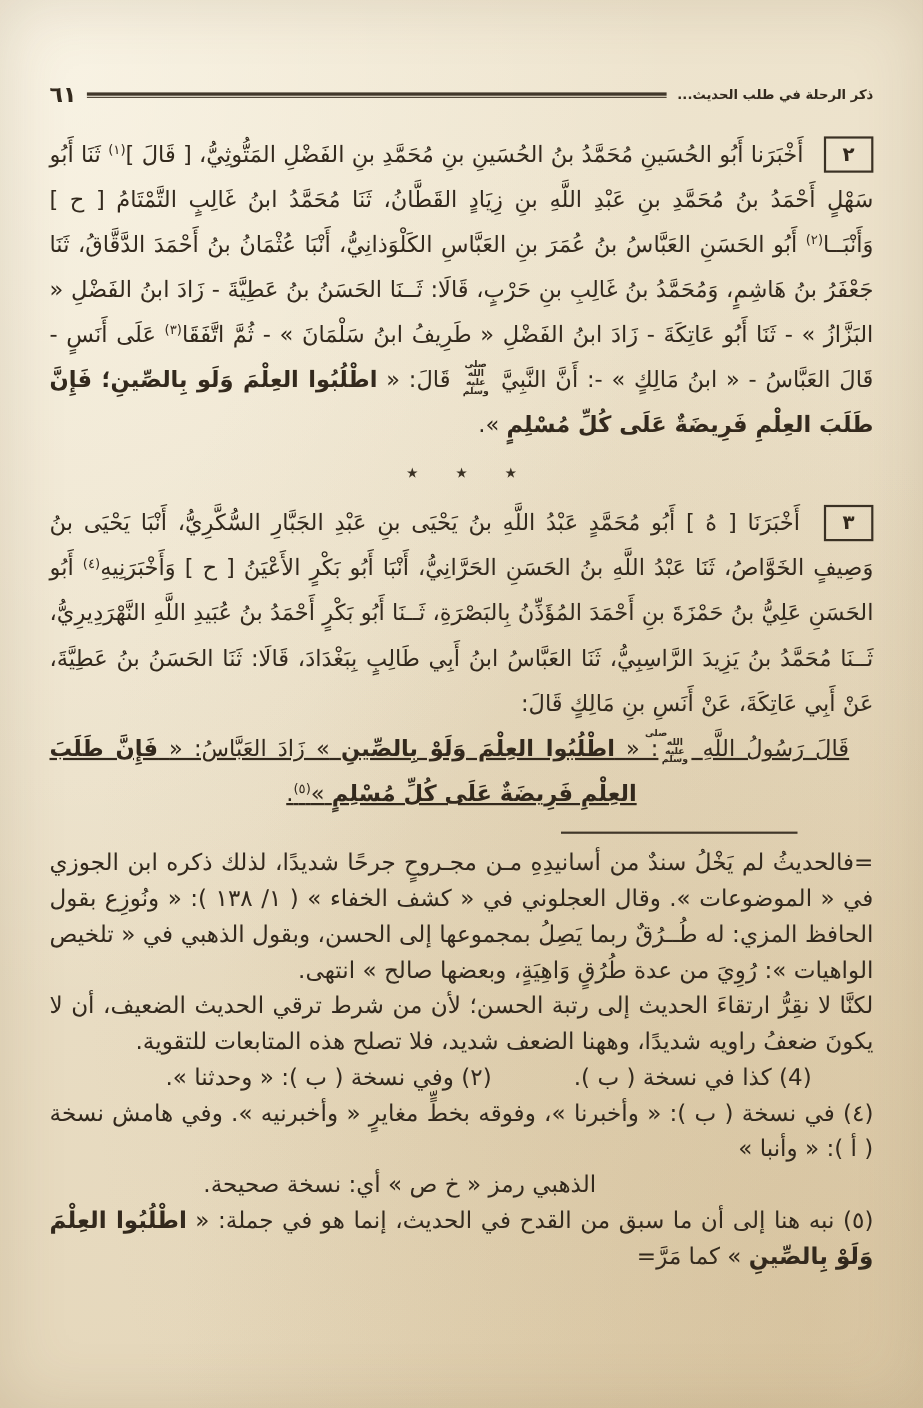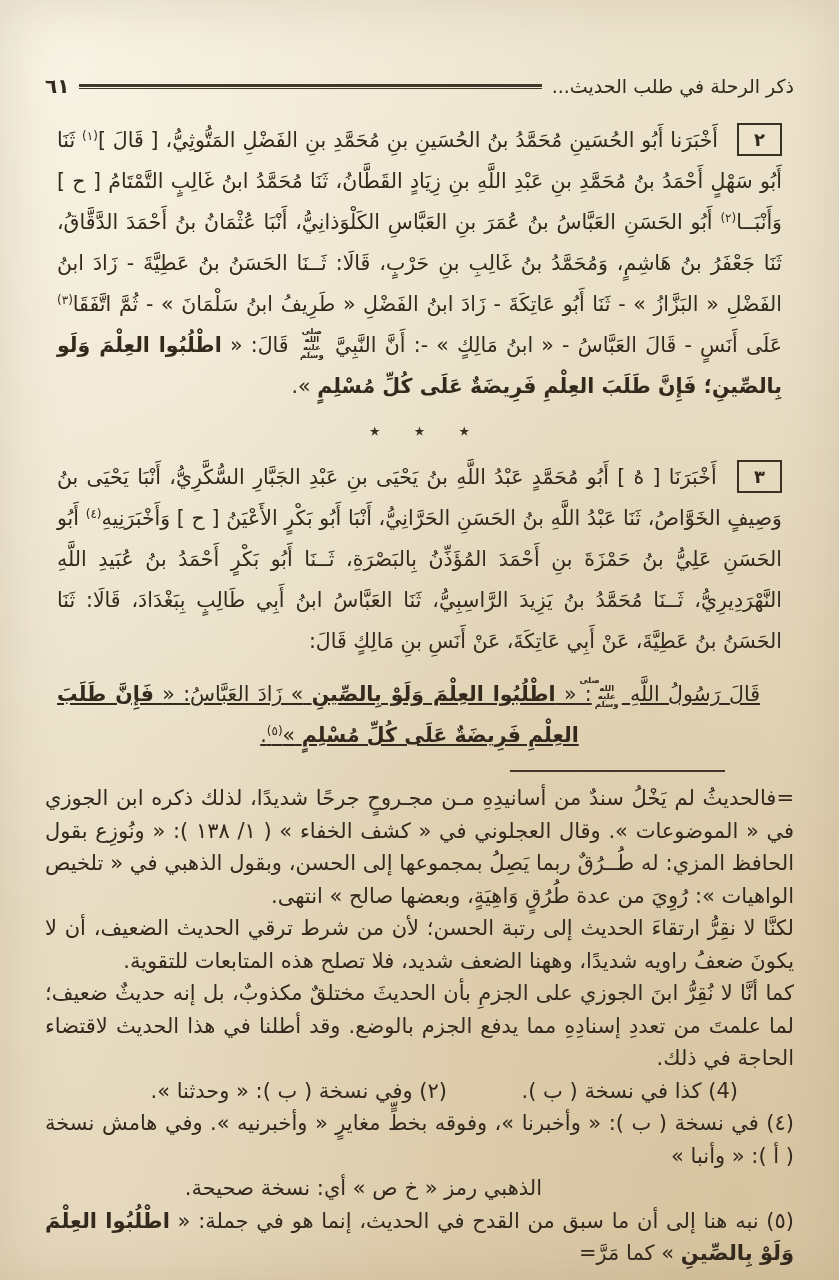--- a/index.html
+++ b/index.html
@@ -14,26 +14,26 @@
     background:
       radial-gradient(ellipse at 88% 94%, rgba(186,155,104,0.28), transparent 55%),
       radial-gradient(ellipse at 60% 70%, rgba(196,170,120,0.12), transparent 60%),
       radial-gradient(ellipse at 8% 4%, rgba(255,252,242,0.55), transparent 50%),
       linear-gradient(160deg,#f0e7d2 0%,#eadfc7 45%,#e3d4b6 100%);
     box-shadow:inset 0 0 60px rgba(120,95,55,0.18);
   }
 
   
   .header{display:flex;align-items:center;margin-bottom:22px;}
-  .htitle{font-size:19px;font-weight:normal;white-space:nowrap;}
+  .htitle{font-size:12px;font-weight:bold;white-space:nowrap;}
   .hrule{flex:1;height:5px;border-top:3px solid #41372a;border-bottom:1.5px solid #41372a;margin:0 10px;box-sizing:border-box;}
   .pagenum{font-size:20px;font-weight:bold;}
 
   
-  .main p{font-size:20.5px;line-height:41px;text-align:justify;margin:12px;}
+  .main p{font-size:20.5px;line-height:41px;text-align:justify;margin:0;}
   .entry{margin-bottom:6px;}
   .numbox{
     display:inline-block;border:2.5px solid #3a3124;padding:0 15px;
     line-height:29px;font-size:18px;font-weight:bold;margin-left:12px;
     vertical-align:1px;background:transparent;
   }
   .fnref{font-size:12px;vertical-align:7px;line-height:0;}
   .hadith{font-weight:bold;}
   .honorific{
     display:inline-block;width:30px;font-size:8.5px;line-height:8px;
@@ -95,21 +95,20 @@
       <span>»</span><sup class="fnref">(٥)</sup><span>.</span>
     </p>
 
   </div>
 
   <div class="fnrule"></div>
 
   <div class="footnotes">
     <p>=فالحديثُ لم يَخْلُ سندٌ من أسانيدِهِ مـن مجـروحٍ جرحًا شديدًا، لذلك ذكره ابن الجوزي في « الموضوعات ». وقال العجلوني في « كشف الخفاء » ( ١/ ١٣٨ ): « ونُوزِع بقول الحافظ المزي: له طُــرُقٌ ربما يَصِلُ بمجموعها إلى الحسن، وبقول الذهبي في « تلخيص الواهيات »: رُوِيَ من عدة طُرُقٍ وَاهِيَةٍ، وبعضها صالح » انتهى.</p>
     <p>لكنَّا لا نقِرُّ ارتقاءَ الحديث إلى رتبة الحسن؛ لأن من شرط ترقي الحديث الضعيف، أن لا يكونَ ضعفُ راويه شديدًا، وههنا الضعف شديد، فلا تصلح هذه المتابعات للتقوية.</p>
-    <p>كما أنَّا لا نُقِرُّ ابنَ الجوزي على الجزمِ بأن الحديثَ مختلقٌ مكذوبٌ، بل إنه حديثٌ ضعيف؛ لما علمتَ من تعددِ إسنادِهِ مما يدفع الجزم بالوضع. وقد أطلنا في هذا الحديث لاقتضاء الحاجة في ذلك.</p>
     <div class="fnrow">
       <p class="n1">(4) كذا في نسخة ( ب ).</p>
       <p class="n2">(٢) وفي نسخة ( ب ): « وحدثنا ».</p>
     </div>
     <p>(٤) في نسخة ( ب ): « وأخبرنا »، وفوقه بخطٍّ مغايرٍ « وأخبرنيه ». وفي هامش نسخة ( أ ): « وأنبا »</p>
     <p class="note4b">الذهبي رمز « خ ص » أي: نسخة صحيحة.</p>
     <p>
       <span>(٥) نبه هنا إلى أن ما سبق من القدح في الحديث، إنما هو في جملة: «</span>
       <span class="fnhadith">اطْلُبُوا العِلْمَ وَلَوْ بِالصِّينِ</span>
       <span>» كما مَرَّ=</span>

